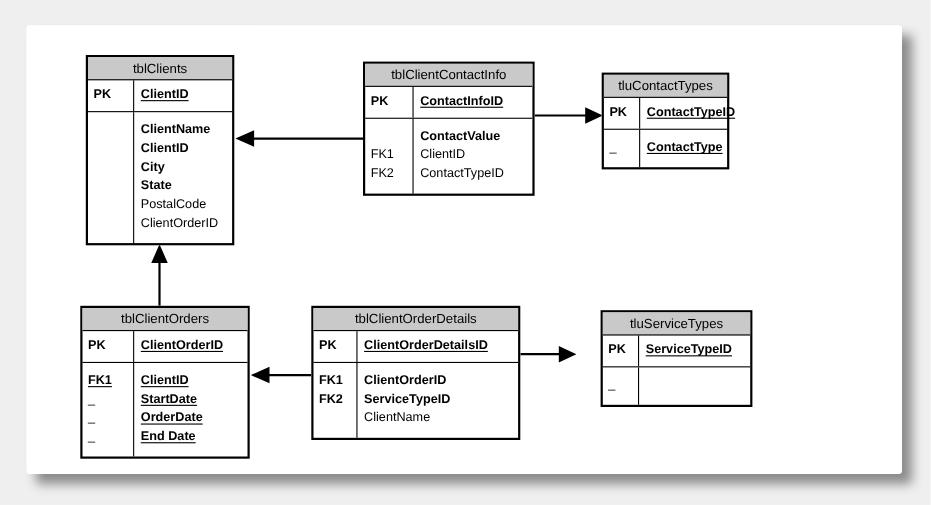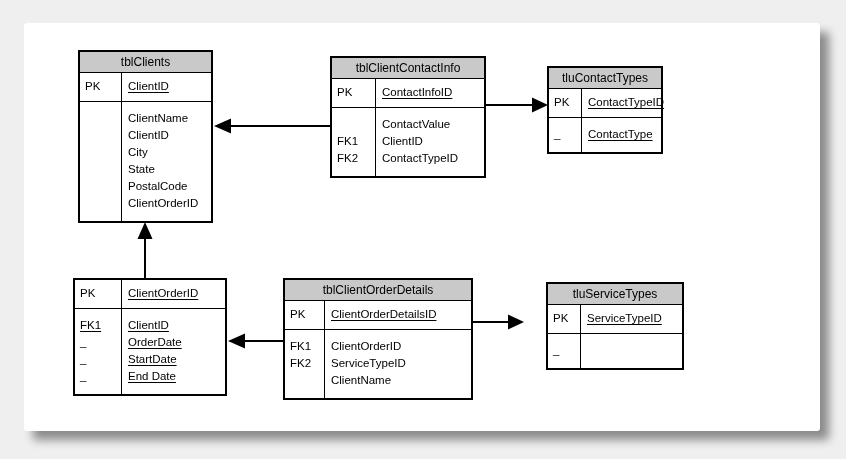--- a/index.html
+++ b/index.html
@@ -43,21 +43,21 @@
   .fcol{flex:1 1 auto; min-width:0;}
   .pksec .kcol,.pksec .fcol{padding:5px 0 6px;}
   .bodysec .kcol,.bodysec .fcol{padding:8px 0 9px;}
   .ln{
     height:17px; line-height:17px;
     font-size:11.5px;
     padding-left:6px;
     white-space:nowrap;
   }
   .kcol .ln{padding-left:5px;}
-  .b{font-weight:normal;}
+  .b{font-weight:bold;}
   .u{text-decoration:underline; text-underline-offset:2px; text-decoration-thickness:1.3px;}
   .arrows line{stroke:var(--ink); stroke-width:2;}
   .arrows polygon{fill:var(--ink);}
 </style>
 </head>
 <body>
 
 <div class="card"></div>
 
 <svg class="arrows" viewBox="0 0 846 459" xmlns="http://www.w3.org/2000/svg">
@@ -144,39 +144,40 @@
     <div class="kcol" style="width:33px">
       <div class="ln">_</div>
     </div>
     <div class="fcol">
       <div class="ln b u">ContactType</div>
     </div>
   </div>
 </div>
 
 <div class="tbl" style="left:73px;top:278px;width:154px;">
+  <div class="hdr">tblClientOrders</div>
   <div class="sec pksec">
     <div class="kcol" style="width:47px">
       <div class="ln b">PK</div>
     </div>
     <div class="fcol">
       <div class="ln b u">ClientOrderID</div>
     </div>
   </div>
   <div class="sec bodysec">
     <div class="kcol" style="width:47px">
       <div class="ln b u">FK1</div>
       <div class="ln">_</div>
       <div class="ln">_</div>
       <div class="ln">_</div>
     </div>
     <div class="fcol">
       <div class="ln b u">ClientID</div>
+      <div class="ln b u">StartDate</div>
       <div class="ln b u">OrderDate</div>
-      <div class="ln b u">StartDate</div>
       <div class="ln b u">End Date</div>
     </div>
   </div>
 </div>
 
 <div class="tbl" style="left:283px;top:278px;width:190px;">
   <div class="hdr">tblClientOrderDetails</div>
   <div class="sec pksec">
     <div class="kcol" style="width:40px">
       <div class="ln b">PK</div>

